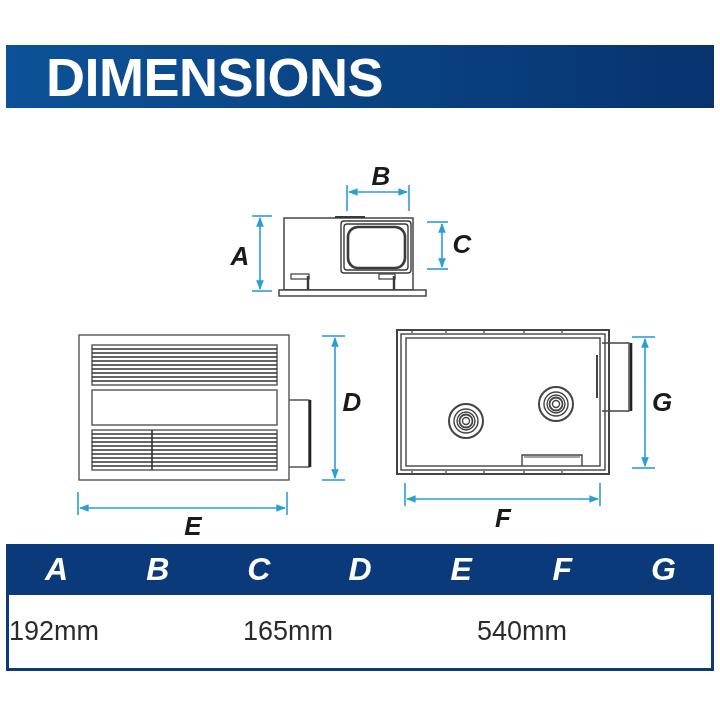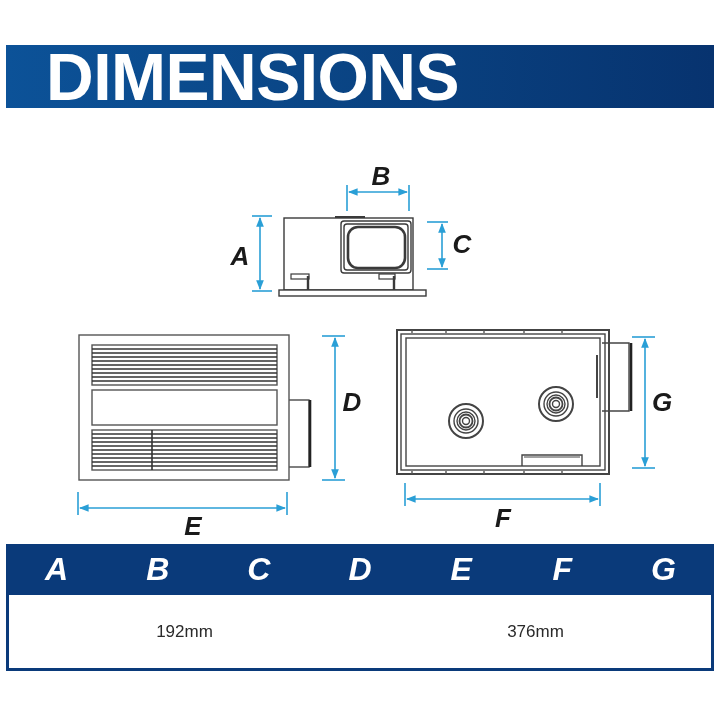--- a/index.html
+++ b/index.html
@@ -6,21 +6,21 @@
     html, body { width: 720px; height: 720px; background: #ffffff; overflow: hidden; }
     body { position: relative; font-family: "Liberation Sans", sans-serif; }
 
     .banner {
       position: absolute; left: 6px; top: 45px; width: 708px; height: 63px;
       background: linear-gradient(90deg, #0c5298 0%, #0a4585 45%, #07336f 100%);
     }
     .banner-title {
       position: absolute; left: 40px; top: 2px;
       font-family: "Liberation Sans", sans-serif;
-      font-weight: bold; font-size: 66px; letter-spacing: -0.5px;
+      font-weight: bold; font-size: 54px; letter-spacing: -0.5px;
       color: #ffffff; line-height: 60px;
     }
 
     .drawing { position: absolute; left: 0; top: 0; width: 720px; height: 540px; }
     .dim-label {
       position: absolute;
       font-family: "Liberation Sans", sans-serif;
       font-weight: bold; font-style: italic;
       font-size: 26px; color: #1a1a1a; line-height: 26px;
       transform: translate(-50%, -50%);
@@ -39,23 +39,23 @@
       flex: 1; text-align: center;
       font-family: "Liberation Sans", sans-serif;
       font-weight: bold; font-style: italic; font-size: 32px;
       color: #ffffff; line-height: 51px;
     }
     .spec-body {
       position: absolute; left: 0; top: 51px; width: 702px; height: 73px;
       display: flex; align-items: center;
     }
     .spec-value-cell {
-      flex: 1; text-align: center;
-      font-family: "Liberation Sans", sans-serif;
-      font-size: 17px; color: #2a2a2a;
+      flex: 1; text-align: left;
+      font-family: "Liberation Sans", sans-serif;
+      font-size: 27px; color: #2a2a2a;
     }
   </style>
 </head>
 <body>
 
 <div class="banner">
   <div class="banner-title">DIMENSIONS</div>
 </div>
 
 <svg class="drawing" width="720" height="540" viewBox="0 0 720 540">
@@ -214,15 +214,16 @@
     <div class="spec-header-cell">A</div>
     <div class="spec-header-cell">B</div>
     <div class="spec-header-cell">C</div>
     <div class="spec-header-cell">D</div>
     <div class="spec-header-cell">E</div>
     <div class="spec-header-cell">F</div>
     <div class="spec-header-cell">G</div>
   </div>
   <div class="spec-body">
     <div class="spec-value-cell">192mm</div>
-    <div class="spec-value-cell">376mm</div>
+    <div class="spec-value-cell">165mm</div>
+    <div class="spec-value-cell">540mm</div>
   </div>
 </div>
 
 </body></html>

